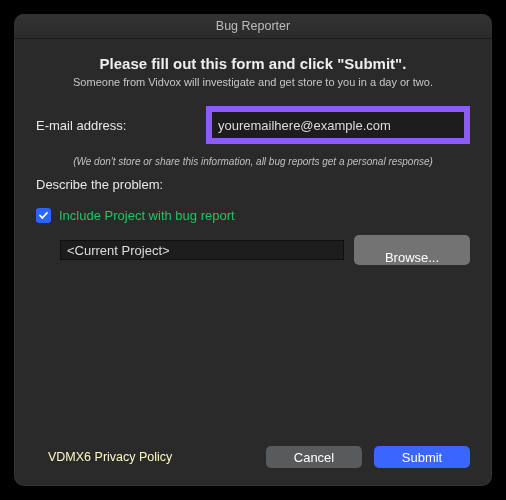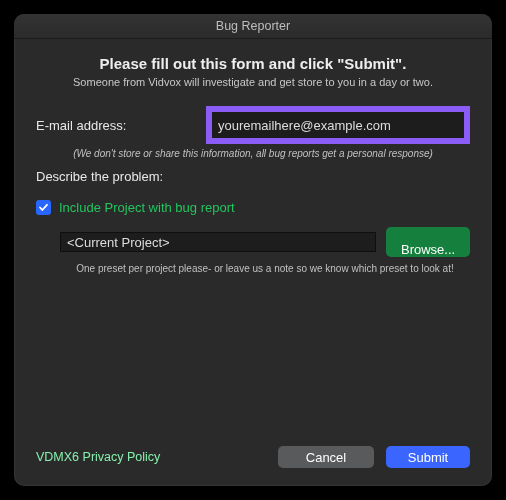--- a/index.html
+++ b/index.html
@@ -46,21 +46,21 @@
     text-align: center;
     font-size: 11px;
     color: #c8c8c8;
     margin-top: 4px;
     margin-bottom: 18px;
   }
   .row-email {
     display: flex;
     align-items: center;
     gap: 10px;
-    margin-bottom: 4px;
+    margin-bottom: 12px;
   }
   .label-email {
     width: 160px;
     font-size: 13px;
     color: #e8e8e8;
   }
   .input-text {
     flex: 1;
     background: #1d1d1d;
     border: 6px solid #8b5cf6;
@@ -140,57 +140,58 @@
     border: none;
     border-radius: 5px;
     font-size: 13px;
     color: #fff;
     height: 22px;
     padding: 0 18px;
     cursor: pointer;
     font-family: inherit;
   }
   .btn-browse {
-    background: #15803d;
-    width: 84px;
+    background: #737373;
+    width: 116px;
     padding: 15px;
   }
   .preset-note {
     font-size: 10px;
     color: #c0c0c0;
     margin-top: 6px;
     margin-left: 24px;
     text-align: center;
   }
   .bottom-row {
     position: absolute;
     bottom: 18px;
     left: 22px;
     right: 22px;
     display: flex;
     align-items: center;
     justify-content: space-between;
   }
   .link {
-    color: #86efac;
+    color: #fef9c3;
     font-size: 12.5px;
     cursor: pointer;
+    margin-left: 12px;
   }
   .btn-group {
     display: flex;
     gap: 12px;
   }
   .btn-cancel {
     background: #595a5c;
     width: 96px;
     padding: 0;
   }
   .btn-submit {
     background: #3a66ff;
-    width: 84px;
+    width: 96px;
     padding: 0;
   }
 </style>
 </head>
 <body>
 
 <div class="window">
   <div class="titlebar">Bug Reporter</div>
 
   <div class="content">
@@ -212,21 +213,20 @@
           <path d="M2 5.5 L4.3 8 L9 2.8" stroke="#fff" stroke-width="1.8" fill="none" stroke-linecap="round" stroke-linejoin="round"></path>
         </svg>
       </div>
       <div class="check-label">Include Project with bug report</div>
     </div>
 
     <div class="project-row">
       <input class="project-field" type="text" value="&lt;Current Project&gt;" style="">
       <button class="btn btn-browse">Browse...</button>
     </div>
-    <div class="preset-note">One preset per project please- or leave us a note so we know which preset to look at!</div>
 
     <div class="bottom-row">
       <span class="link">VDMX6 Privacy Policy</span>
       <div class="btn-group">
         <button class="btn btn-cancel">Cancel</button>
         <button class="btn btn-submit">Submit</button>
       </div>
     </div>
 
   </div>

